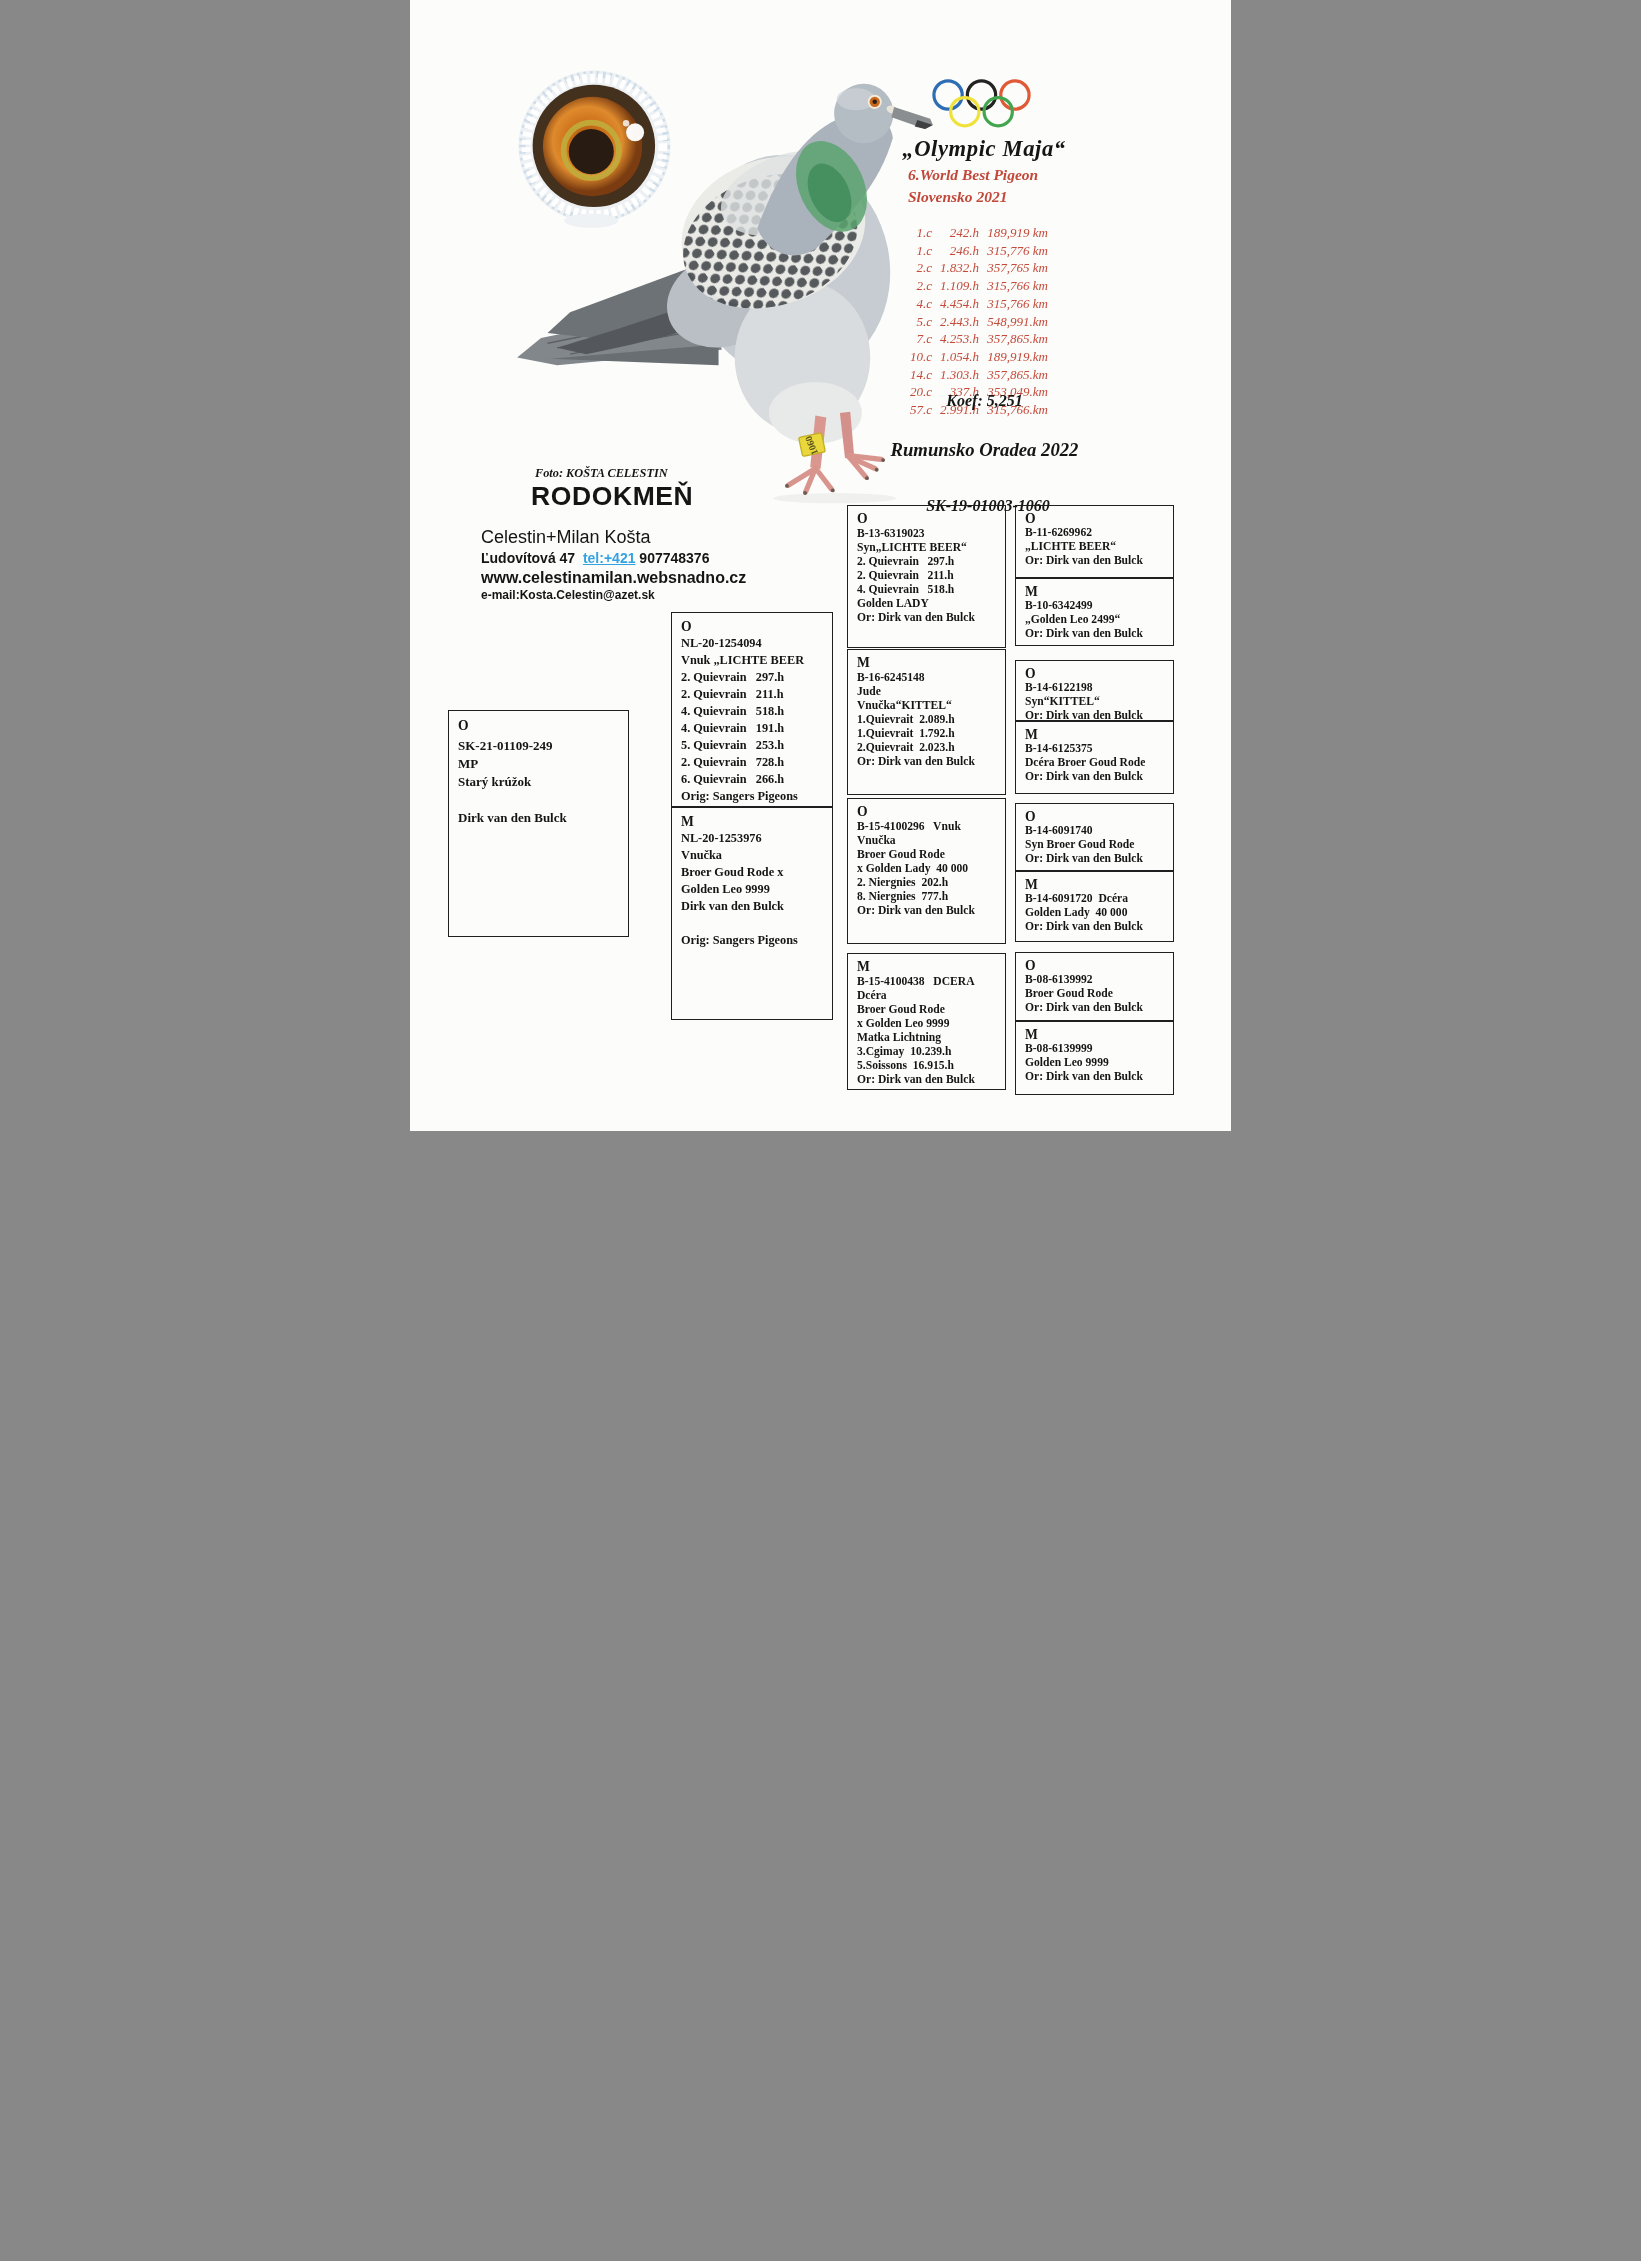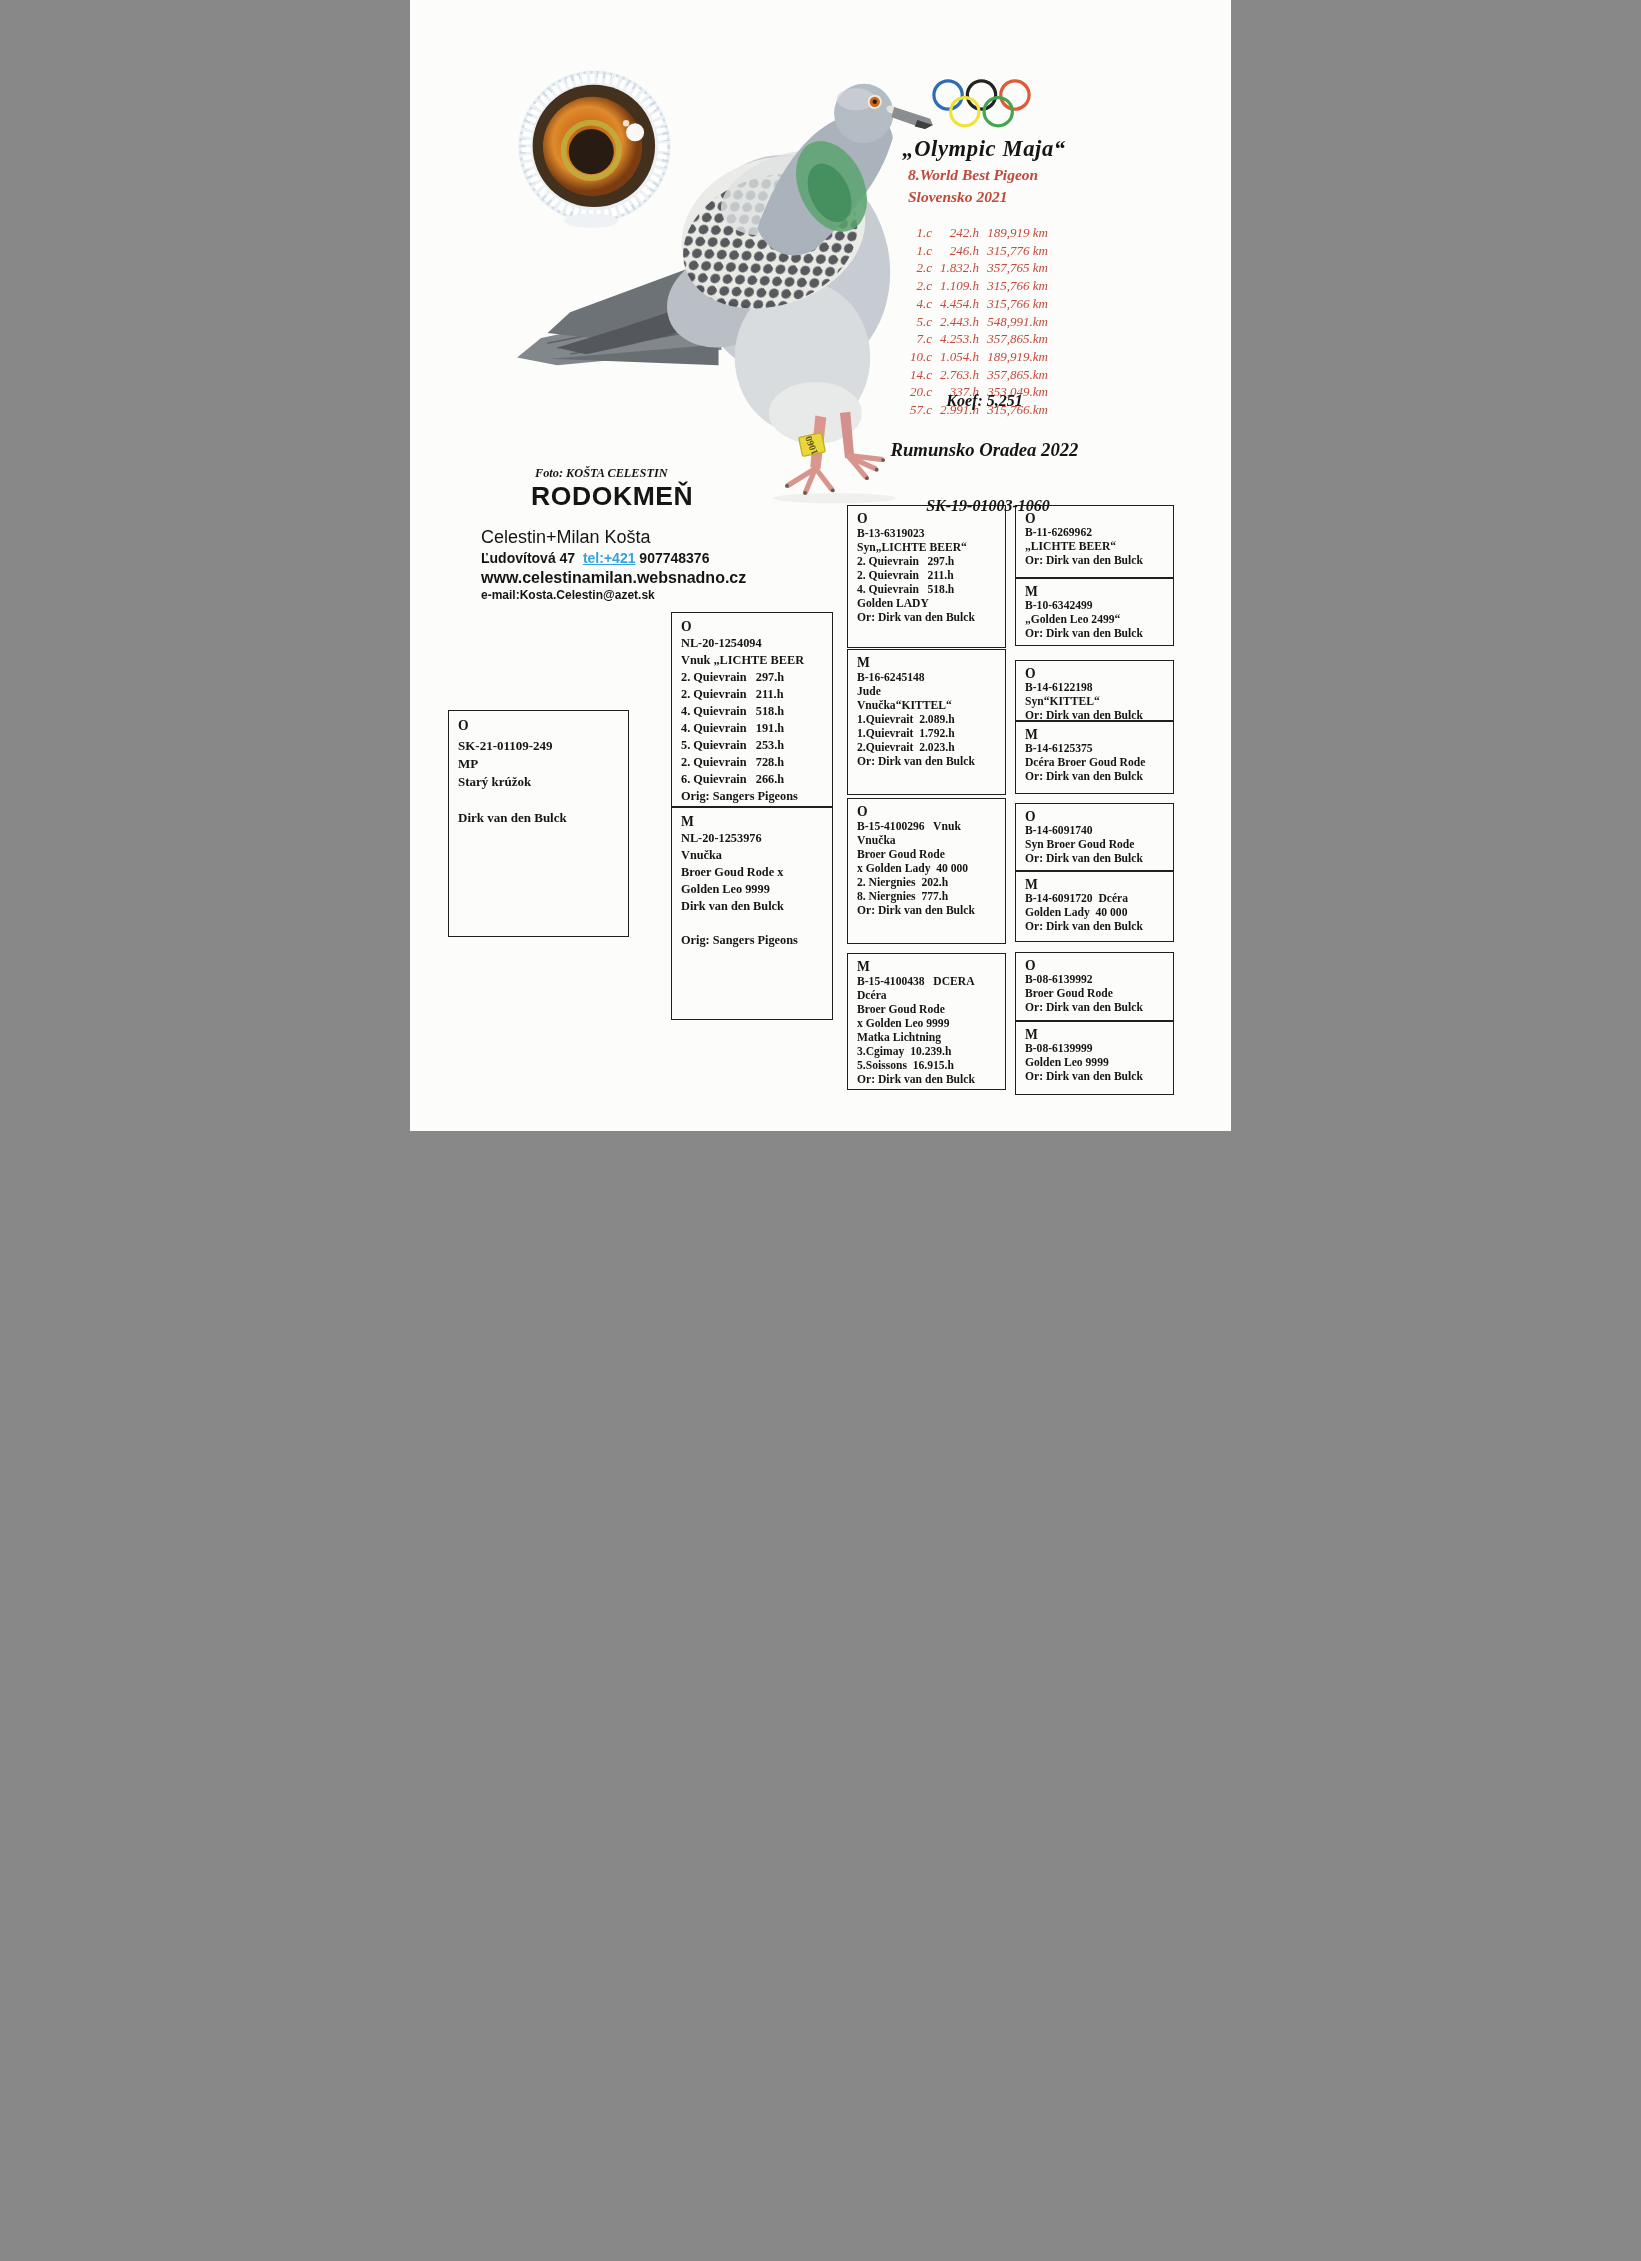--- a/index.html
+++ b/index.html
@@ -161,21 +161,21 @@
     <g fill="none" stroke-width="5">
       <circle cx="28" cy="28" r="22" stroke="#2e6db4"></circle>
       <circle cx="80" cy="28" r="22" stroke="#232323"></circle>
       <circle cx="132" cy="28" r="22" stroke="#df5a35"></circle>
       <circle cx="54" cy="54" r="22" stroke="#efe23b"></circle>
       <circle cx="106" cy="54" r="22" stroke="#43a64f"></circle>
     </g>
   </svg>
 
   <div class="abs bird-title">„Olympic Maja“</div>
-  <div class="abs award award1">8.World Best Pigeon</div>
+  <div class="abs award award1">6.World Best Pigeon</div>
   <div class="abs award award2">Slovensko 2021</div>
   <div class="abs results" id="results">
       <div class="rrow">
         <span class="rplace">1.c</span>
         <span class="rpos">242.h</span>
         <span class="rdist">189,919 km</span>
       </div>
       <div class="rrow">
         <span class="rplace">1.c</span>
         <span class="rpos">246.h</span>
@@ -206,21 +206,21 @@
         <span class="rpos">4.253.h</span>
         <span class="rdist">357,865.km</span>
       </div>
       <div class="rrow">
         <span class="rplace">10.c</span>
         <span class="rpos">1.054.h</span>
         <span class="rdist">189,919.km</span>
       </div>
       <div class="rrow">
         <span class="rplace">14.c</span>
-        <span class="rpos">2.763.h</span>
+        <span class="rpos">1.303.h</span>
         <span class="rdist">357,865.km</span>
       </div>
       <div class="rrow">
         <span class="rplace">20.c</span>
         <span class="rpos">337.h</span>
         <span class="rdist">353,049.km</span>
       </div>
       <div class="rrow">
         <span class="rplace">57.c</span>
         <span class="rpos">2.991.h</span>

